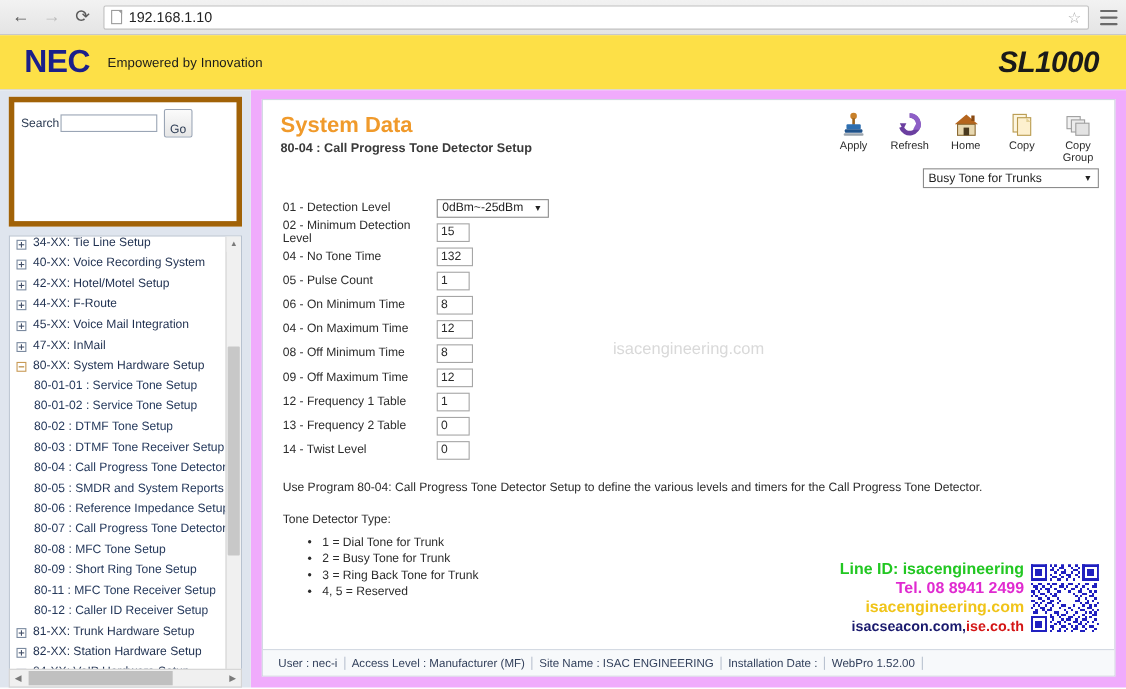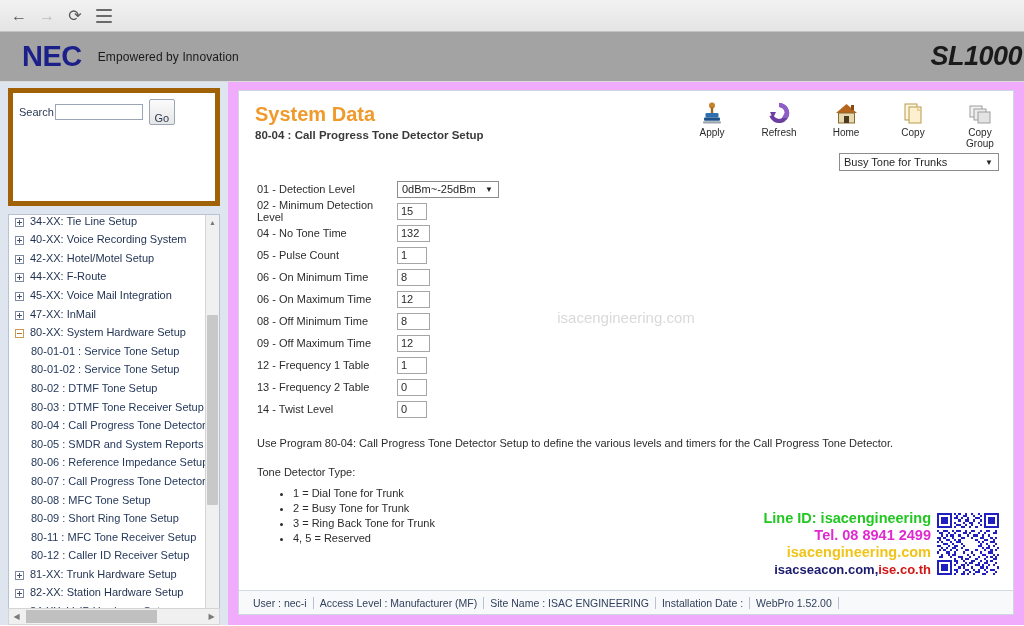--- a/index.html
+++ b/index.html
@@ -63,24 +63,24 @@
   #menu-icon {
     width: 16px; height: 14px; flex: none;
     display: flex; flex-direction: column; justify-content: space-between;
     margin-left: 4px;
   }
   #menu-icon i { display: block; height: 2px; background: #6a6a6a; border-radius: 1px; }
 
   
   #nec-header {
     height: 50px;
-    background: #a3a3a3;
+    background: #fde047;
     display: flex;
     align-items: center;
-    padding: 0 2px 0 22px;
+    padding: 0 25px 0 22px;
     border-bottom: 1px solid #dadada;
   }
   #nec-logo {
     font-family: "Liberation Sans", sans-serif;
     font-size: 29px;
     font-weight: bold;
     color: #1b1f8a;
     letter-spacing: -0.5px;
   }
   #nec-tagline {
@@ -279,21 +279,21 @@
   #sysdata-subtitle {
     margin-top: 4px;
     font-size: 11.5px;
     font-weight: bold;
     color: #3a3a3a;
   }
   #toolbar {
     position: absolute;
     right: 14px; top: 8px;
     display: flex;
-    gap: 29px;
+    gap: 13px;
   }
   .tool-btn {
     width: 38px;
     display: flex;
     flex-direction: column;
     align-items: center;
     cursor: pointer;
   }
   .tool-ico { height: 27px; display: flex; align-items: flex-end; justify-content: center; }
   .tool-label {
@@ -448,20 +448,25 @@
   .status-seg { padding: 0 6px; border-right: 1px solid #b9c2d0; }
   .status-seg:first-child { padding-left: 4px; }
 </style>
 </head>
 <body>
 
 <div id="browser-chrome">
   <div class="nav-btn">←</div>
   <div class="nav-btn disabled">→</div>
   <div class="nav-btn">⟳</div>
+  <div id="url-bar">
+    <span id="page-icon"></span>
+    <span id="url-text">192.168.1.10</span>
+    <span id="star-icon">☆</span>
+  </div>
   <div id="menu-icon">
     <i></i>
       <i></i>
       <i></i>
   </div>
 </div>
 
 <div id="nec-header">
   <div id="nec-logo">NEC</div>
   <div id="nec-tagline">Empowered by Innovation</div>
@@ -675,21 +680,21 @@
           </div>
           <div class="field-row">
             <div class="field-label">05 - Pulse Count</div>
             <div class="field-input w-small">1</div>
           </div>
           <div class="field-row">
             <div class="field-label">06 - On Minimum Time</div>
             <div class="field-input w-mid">8</div>
           </div>
           <div class="field-row">
-            <div class="field-label">06 - On Maximum Time</div>
+            <div class="field-label">04 - On Maximum Time</div>
             <div class="field-input w-mid">12</div>
           </div>
           <div class="field-row">
             <div class="field-label">08 - Off Minimum Time</div>
             <div class="field-input w-mid">8</div>
           </div>
           <div class="field-row">
             <div class="field-label">09 - Off Maximum Time</div>
             <div class="field-input w-mid">12</div>
           </div>

